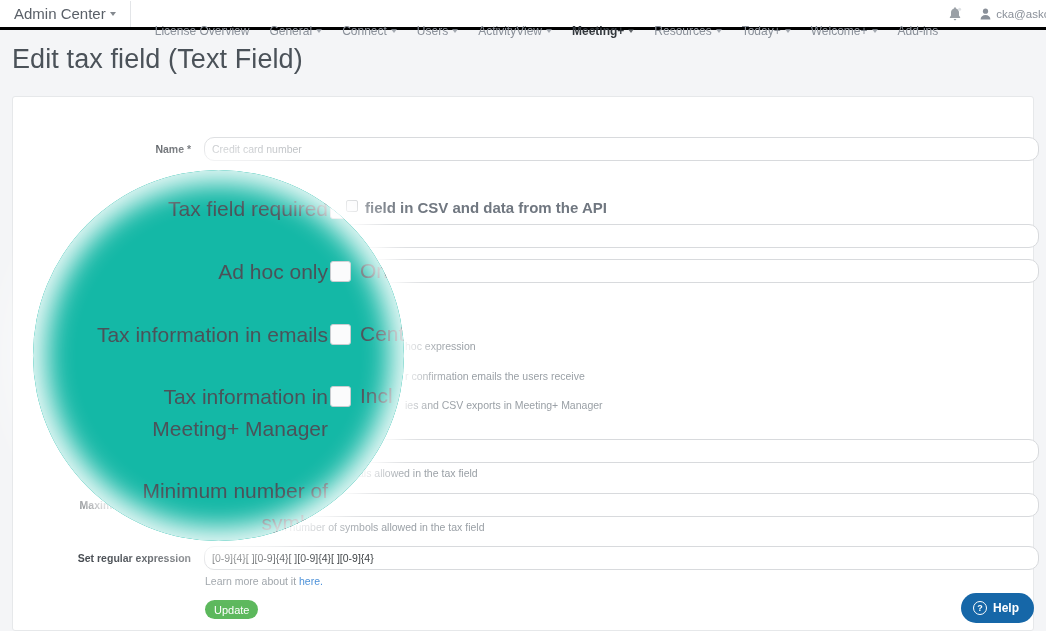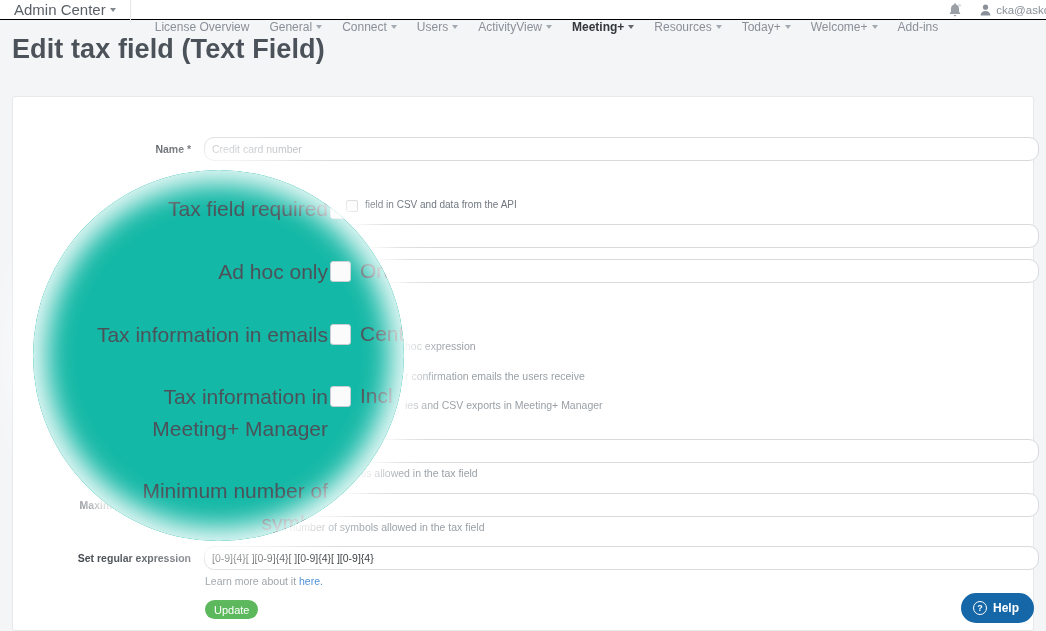--- a/index.html
+++ b/index.html
@@ -8,23 +8,23 @@
     width:1046px; height:631px;
     font-family:"Liberation Sans", sans-serif;
     background:#f4f5f7;
     color:#3c4043;
     overflow:hidden;
     position:relative;
   }
 
   
   #navbar{
-    height:20px;
+    height:30px;
     background:#ffffff;
-    border-bottom:1px solid #000000;
+    border-bottom:3px solid #000000;
     display:flex;
     align-items:center;
     padding:0 14px;
     position:relative;
     z-index:5;
   }
   #brand{
     font-size:15px;
     color:#5a6068;
     padding-right:14px;
@@ -69,21 +69,21 @@
     color:#8a9099;
     display:flex;
     align-items:center;
     gap:5px;
     white-space:nowrap;
   }
 
   
   #page-title{
     font-size:27px;
-    font-weight:bold;
+    font-weight:normal;
     color:#4b5259;
     padding:14px 0 8px 12px;
     letter-spacing:.1px;
   }
 
   
   #card{
     position:absolute;
     left:12px; top:96px;
     width:1022px; height:535px;
@@ -125,23 +125,24 @@
     position:absolute;
     left:0; top:0;
     width:12px; height:12px;
     border:1px solid #c5c8cb;
     border-radius:2px;
     background:#fbfbfc;
   }
   .cbtxt{
     position:absolute;
     left:19px; top:-1px;
-    font-size:10px;
+    font-size:15px;
     color:#707780;
     white-space:nowrap;
+    font-weight:bold;
   }
   .hint{
     position:absolute;
     left:192px;
     font-size:10.5px;
     color:#9aa0a6;
     white-space:nowrap;
   }
   .hint a{ color:#4a90d9; text-decoration:none; }
 

